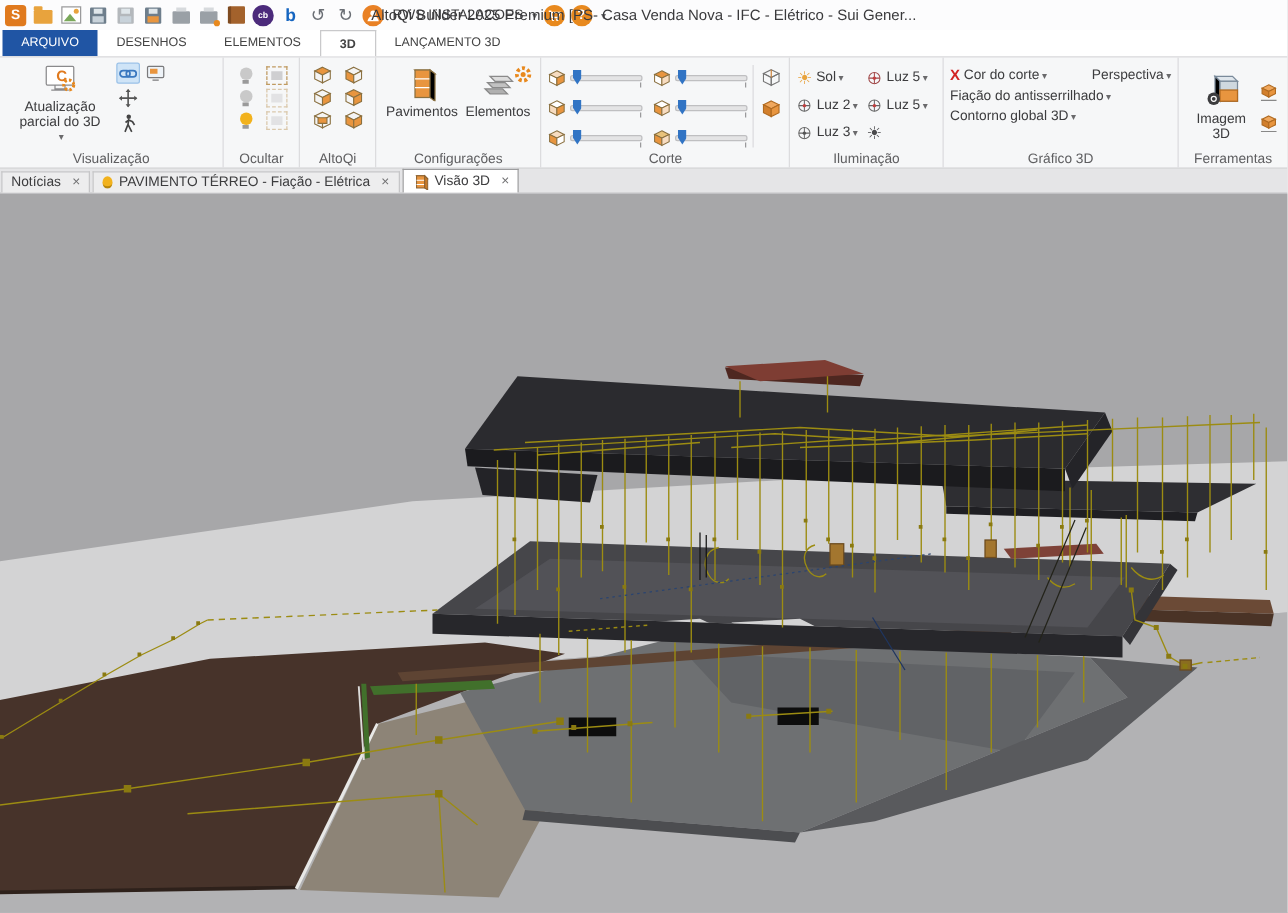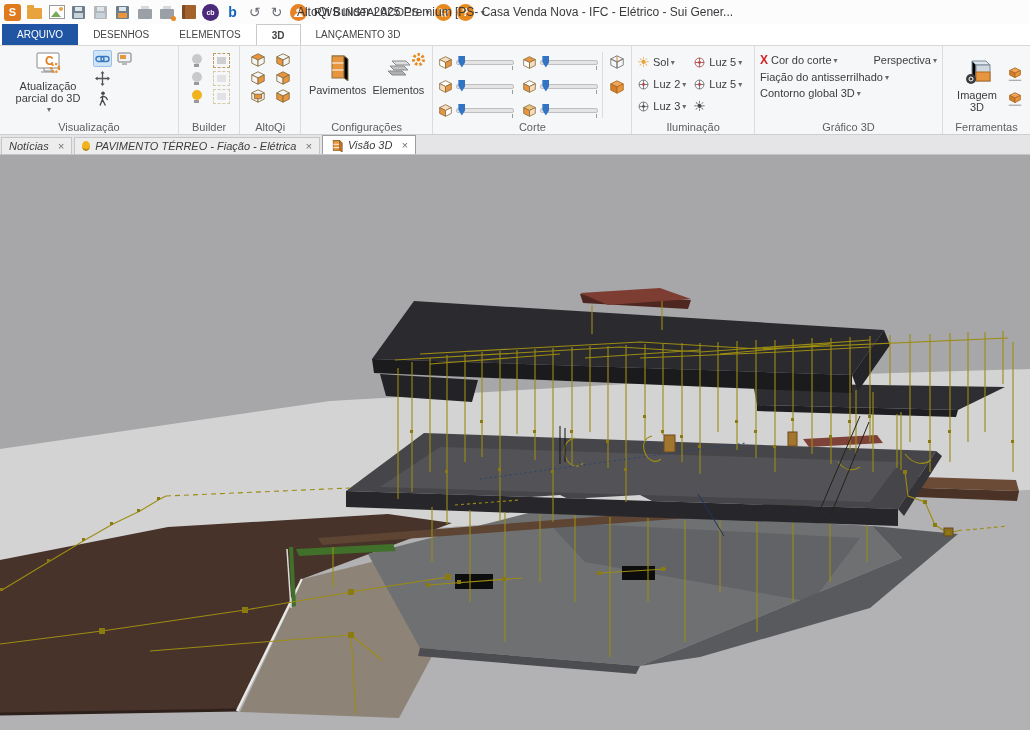--- a/index.html
+++ b/index.html
@@ -72,21 +72,21 @@
   .redx{color:#d22323;font-weight:bold;font-size:12px;margin-right:3px;}
   
   .bulb{width:10px;height:10px;border-radius:50%;background:#c9c9c9;position:relative;margin-bottom:3px;}
   .bulb:after{content:"";position:absolute;left:2.5px;bottom:-3px;width:5px;height:3px;background:#9a9a9a;}
   .bulb.on{background:#f2b21d;}
   .dashedbox{width:15px;height:13px;border:1px dashed #c09a60;position:relative;}
   .dashedbox:before{content:"";position:absolute;inset:3px;background:#cfcfd1;}
   .dashedbox.dim{opacity:.5;}
   
   #doctabs{height:19px;background:#e5e5e7;display:flex;align-items:flex-end;font-size:11px;color:#3c3c3e;
-    border-bottom:1px solid #c4c4c6;font-style:italic;}
+    border-bottom:1px solid #c4c4c6;}
   .dtab{display:flex;align-items:center;gap:5px;padding:0 7px;height:16px;margin:0 1px;
     background:#ededee;border:1px solid #c6c6c8;border-bottom:none;white-space:nowrap;}
   .dtab.active{background:#fff;border-color:#9d9d9f;height:18px;position:relative;z-index:2;margin-top:12px;}
   .closex{color:#707072;font-size:11px;margin-left:4px;}
   .tbulb{width:8px;height:8px;border-radius:50%;background:#f2b21d;border-bottom:2px solid #b8860b;}
   
   #viewport{width:1030px;height:577px;position:relative;background:#a7a7a9;}
   svg{display:block;}
 </style>
 </head>
@@ -212,21 +212,21 @@
       <span class="smallicon">
           <span class="dashedbox dim"></span>
         </span>
       <span class="smallicon">
           <span class="bulb on"></span>
         </span>
       <span class="smallicon">
           <span class="dashedbox dim"></span>
         </span>
     </div>
-    <div class="glabel">Builder</div>
+    <div class="glabel">Ocultar</div>
   </div>
 
   <div class="rgroup" style="width:62px">
     <div class="grid2" style="margin:1px auto 0;">
       <span class="smallicon">
         <svg width="16" height="16" viewBox="0 0 18 18">
             <polygon points="9,2 16,5.5 9,9 2,5.5" fill="#e8953f" stroke="#8a7040"></polygon>
             <polygon points="2,5.5 9,9 9,16 2,12.5" fill="#f4f4f4" stroke="#8a7040"></polygon>
             <polygon points="16,5.5 9,9 9,16 16,12.5" fill="#f4f4f4" stroke="#8a7040"></polygon>
           </svg>

